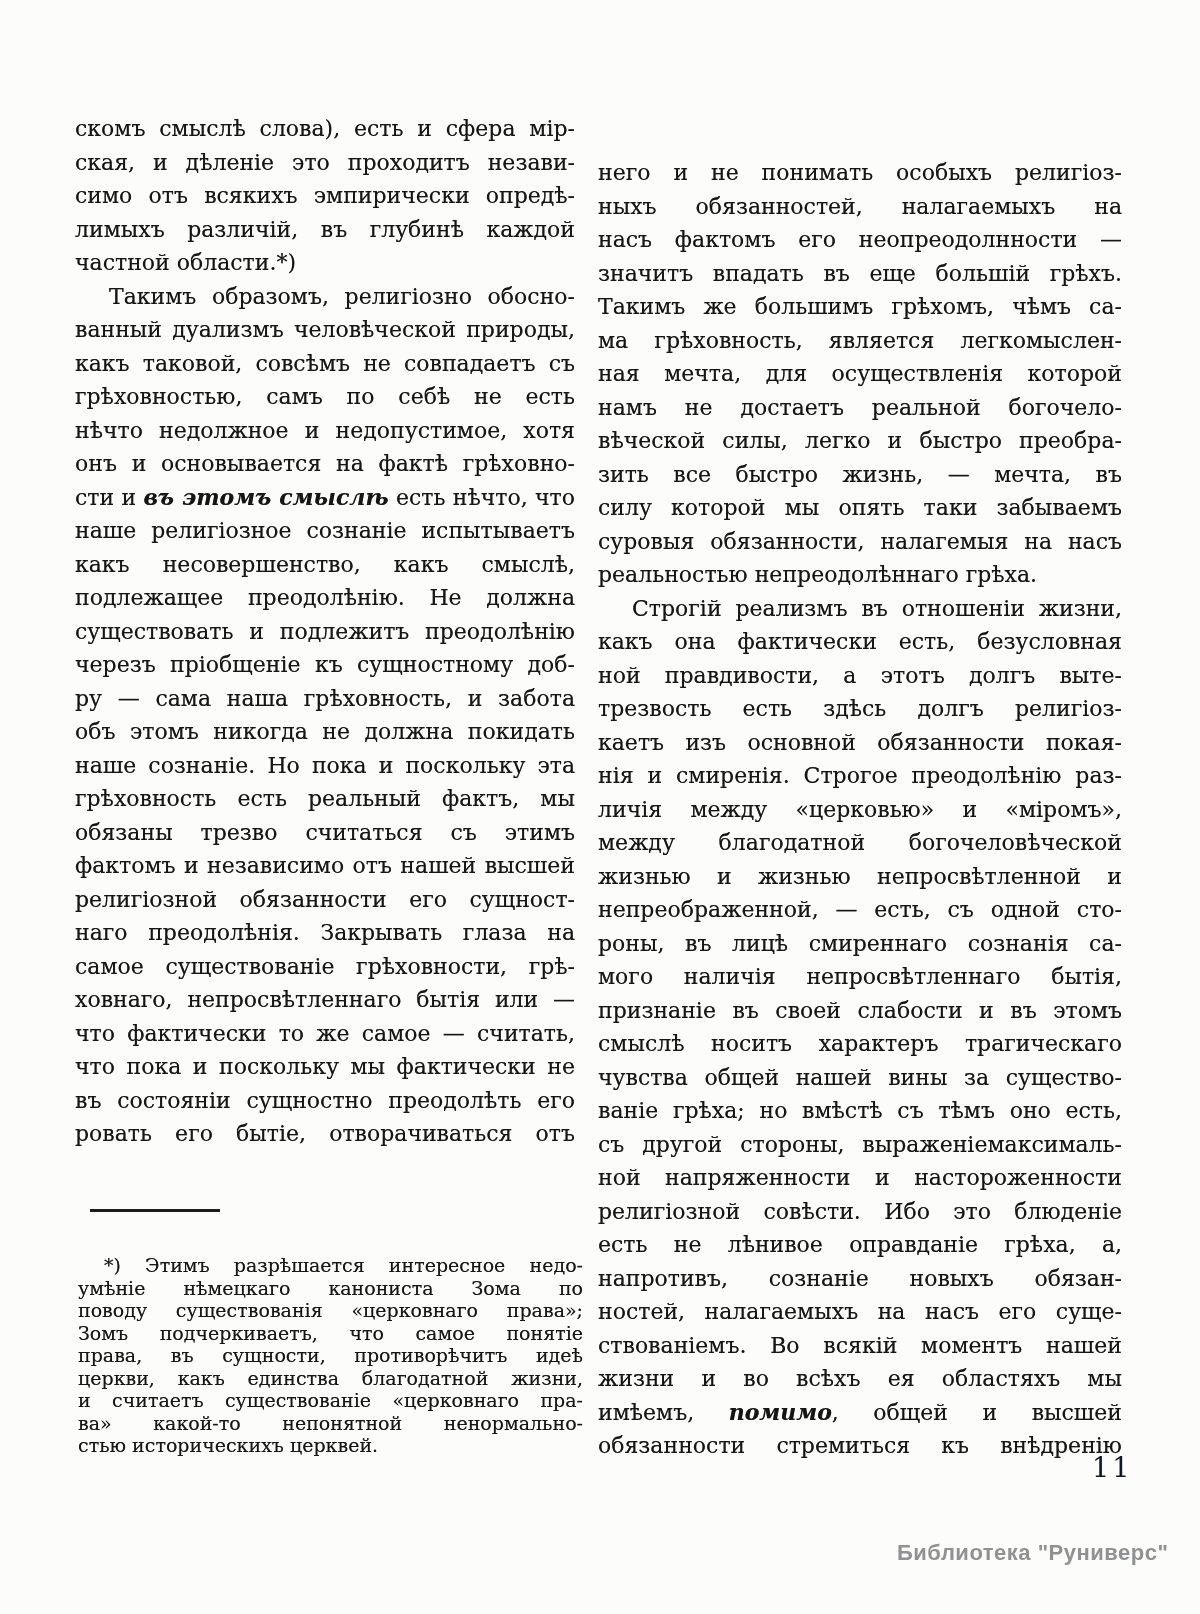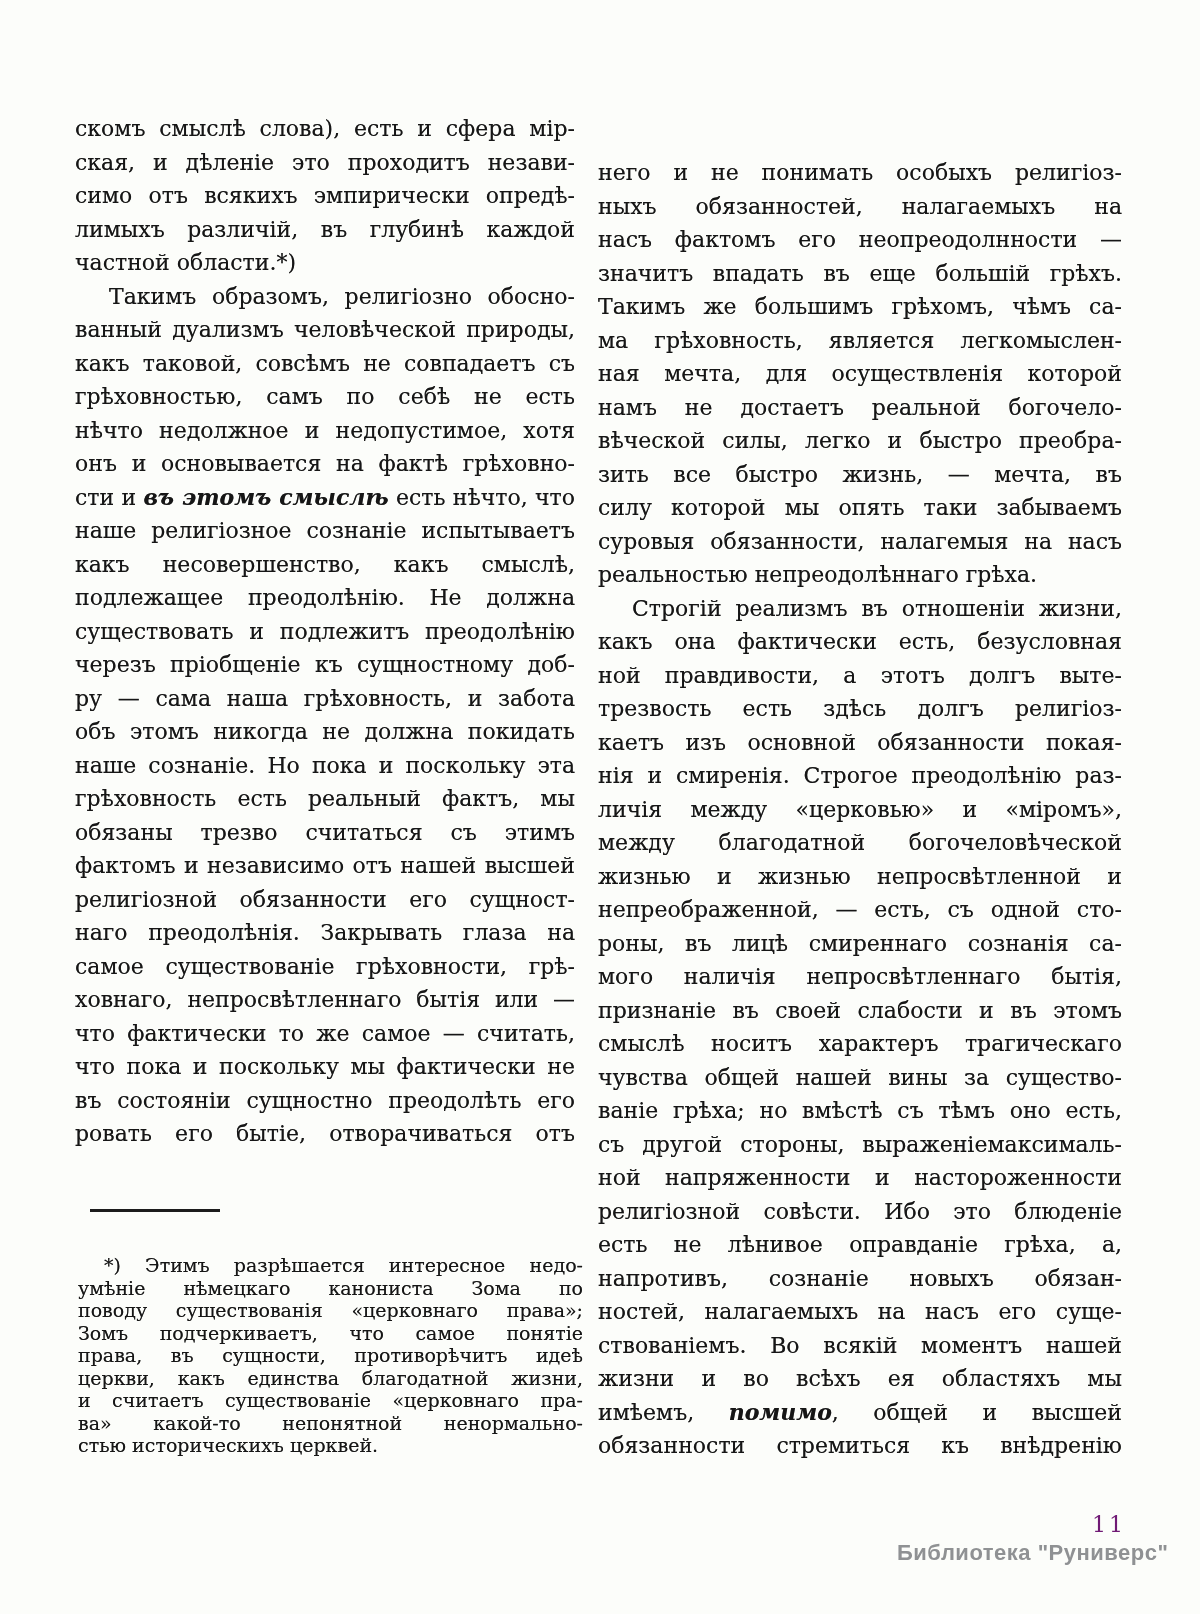--- a/index.html
+++ b/index.html
@@ -52,24 +52,24 @@
   }
   .footnote .line {
     font-size: 19px;
     line-height: 22.5px;
     height: 22.5px;
   }
   .footnote .line.indent { padding-left: 26px; }
   .page-number {
     position: absolute;
     left: 1092px;
-    top: 1512px;
-    font-size: 22px;
+    top: 1452px;
+    font-size: 27px;
     letter-spacing: 3px;
-    color: #701a75;
+    color: #0f172a;
   }
   .watermark {
     position: absolute;
     left: 897px;
     top: 1540px;
     font-family: "Liberation Sans", sans-serif;
     font-weight: bold;
     font-size: 22px;
     color: #8f9193;
     letter-spacing: 0.5px;

